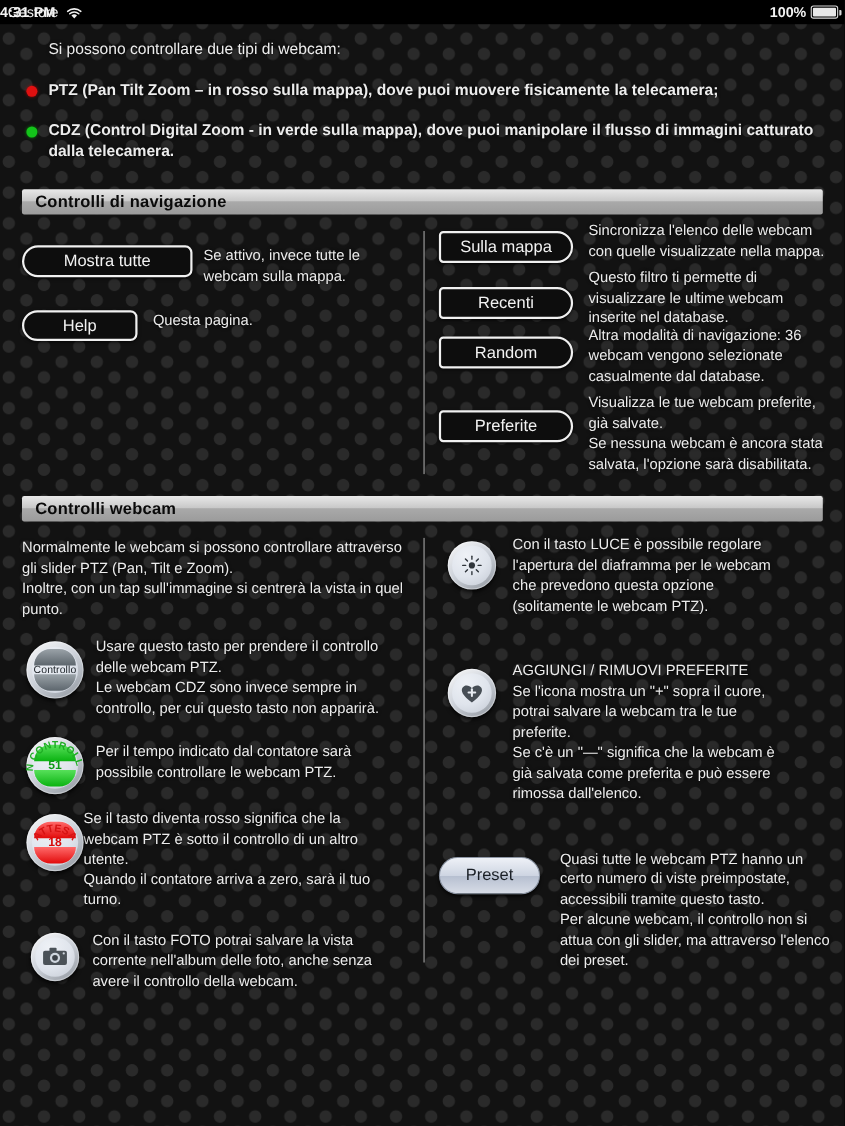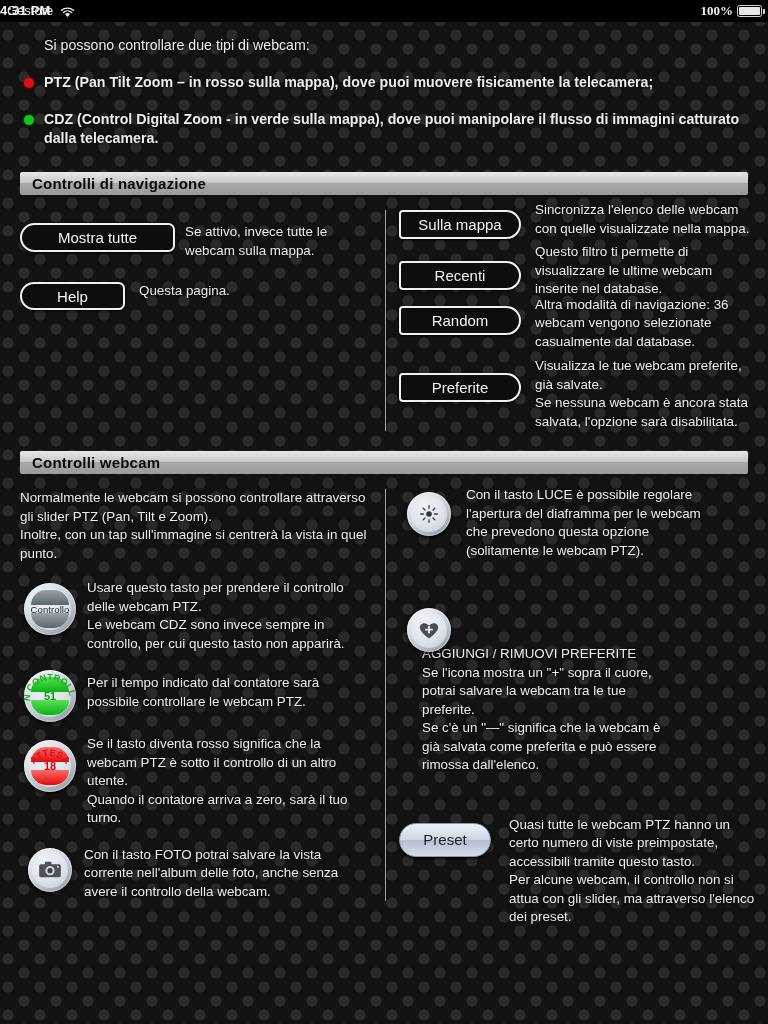--- a/index.html
+++ b/index.html
@@ -41,21 +41,20 @@
     display: flex; align-items: center; gap: 7px; height: 22px;
   }
   #statusbar .sb-center {
     position: absolute; left: 0; right: 0; top: 0;
     text-align: left; font-weight: bold; letter-spacing: .2px;
   }
   #statusbar .sb-right {
     position: absolute; right: 6px; top: 0;
     display: flex; align-items: center; gap: 4px; height: 22px;
     font-weight: bold;
-    font-family: Liberation Serif, serif;
   }
   .wifi-icon { display: inline-block; width: 15px; height: 12px; position: relative; top: 1px; }
   .batt {
     width: 25px; height: 12px; border: 1.3px solid #d8d8d8; border-radius: 2.5px;
     position: relative; padding: 1.2px;
   }
   .batt::after {
     content: ""; position: absolute; right: -4px; top: 3.2px;
     width: 2.2px; height: 4.4px; background: #d8d8d8; border-radius: 0 1px 1px 0;
   }
@@ -344,21 +343,21 @@
               <svg viewBox="0 0 52 52">
                 <defs>
                     <path id="arcR" d="M 8,29 A 19,19 0 0 1 44,29" fill="none"></path>
                   </defs>
                 <text font-size="9.6" fill="#d61212">
                   <textPath href="#arcR" startOffset="50%" text-anchor="middle">ATTESA</textPath>
                 </text>
               </svg>
             </div>
           </div>
-          <div class="wdesc" style="margin-left:11px;width:265px;margin-top:-5px;white-space:pre-line;">Se il tasto diventa rosso significa che la webcam PTZ è sotto il controllo di un altro utente.
+          <div class="wdesc" style="width:265px;margin-top:-5px;white-space:pre-line;">Se il tasto diventa rosso significa che la webcam PTZ è sotto il controllo di un altro utente.
 Quando il contatore arriva a zero, sarà il tuo turno.</div>
         </div>
 
         <div class="wcrow" style="padding:20px 14px 0 28px;">
           <div class="circ" style="width:44px;height:44px;">
             <div class="inner" style="width:36px;height:36px;">
               <svg viewBox="0 0 36 36" width="26" height="26" style="display:block;">
                 <rect x="3" y="10" width="30" height="18" rx="2.5" fill="#4b5258"></rect>
                 <rect x="11" y="6.5" width="9" height="4.5" rx="1.2" fill="#4b5258"></rect>
                 <circle cx="18" cy="19" r="6.4" fill="#cfd6de"></circle>
@@ -387,21 +386,21 @@
                   <line x1="24" y1="24" x2="26.8" y2="26.8"></line>
                   <line x1="26.8" y1="9.2" x2="24" y2="12"></line>
                   <line x1="12" y1="24" x2="9.2" y2="26.8"></line>
                 </g>
               </svg>
             </div>
           </div>
           <div class="wdesc" style="margin-left:15px;width:250px;margin-top:-6px;white-space:pre-line;">Con il tasto LUCE è possibile regolare l'apertura del diaframma per le webcam che prevedono questa opzione (solitamente le webcam PTZ).</div>
         </div>
 
-        <div class="wcrow" style="padding:48px 24px 0 22px;flex-direction:column;">
+        <div class="wcrow" style="padding:48px 24px 0 22px;">
           <div class="circ" style="width:44px;height:44px;">
             <div class="inner" style="width:36px;height:36px;">
               <svg viewBox="0 0 36 36" width="28" height="28" style="display:block;">
                 <path d="M18 29 C 7 21 4.5 15.5 7.2 11.6 C 9.8 8 15 8.6 18 12.4 C 21 8.6 26.2 8 28.8 11.6 C 31.5 15.5 29 21 18 29 Z" fill="#474e55"></path>
                 <g stroke="#e8ecf2" stroke-width="2.4" stroke-linecap="round">
                   <line x1="18" y1="13.6" x2="18" y2="21.4"></line>
                   <line x1="14.1" y1="17.5" x2="21.9" y2="17.5"></line>
                 </g>
               </svg>
             </div>

